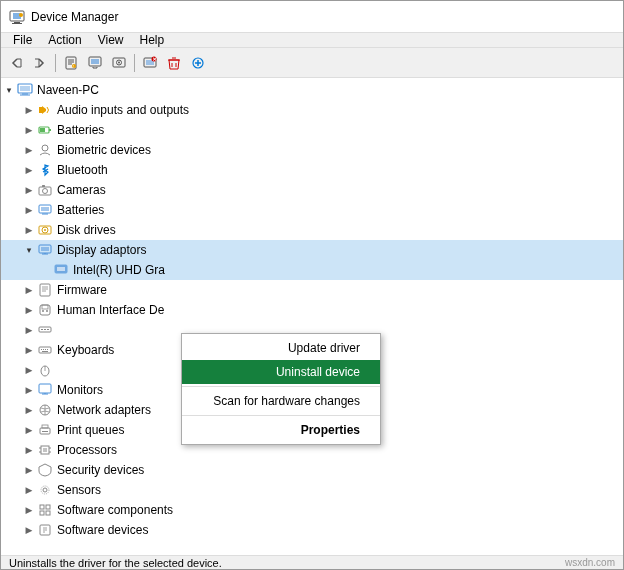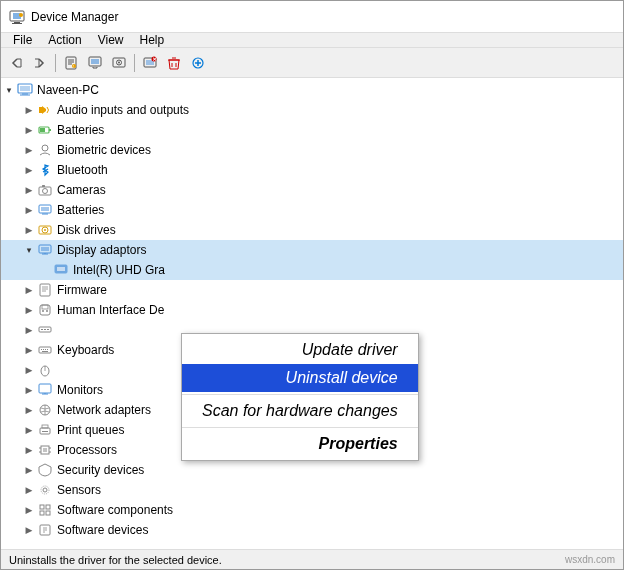--- a/index.html
+++ b/index.html
@@ -158,42 +158,41 @@
       border: 1px solid #aaa;
       box-shadow: 2px 2px 6px rgba(0,0,0,0.3);
       z-index: 100;
       min-width: 200px;
       padding: 2px 0;
     }
 
     .context-menu-item {
       padding: 5px 20px;
       cursor: pointer;
-      font-size: 16px;
+      font-size: 12px;
       color: #000;
-      font-style: italic;
     }
 
     .context-menu-item.highlighted {
-      background: #1d4ed8;
+      background: #15803d;
       color: #fff;
     }
 
     .context-menu-item.bold-item {
       font-weight: bold;
     }
 
     .context-menu-separator {
       height: 1px;
       background: #ddd;
       margin: 2px 0;
     }
 
     .status-bar {
-      height: 20px;
+      height: 14px;
       background: #f0f0f0;
       border-top: 1px solid #ddd;
       display: flex;
       align-items: center;
       padding: 0 8px;
       justify-content: space-between;
     }
 
     .status-text {
       font-size: 11px;

